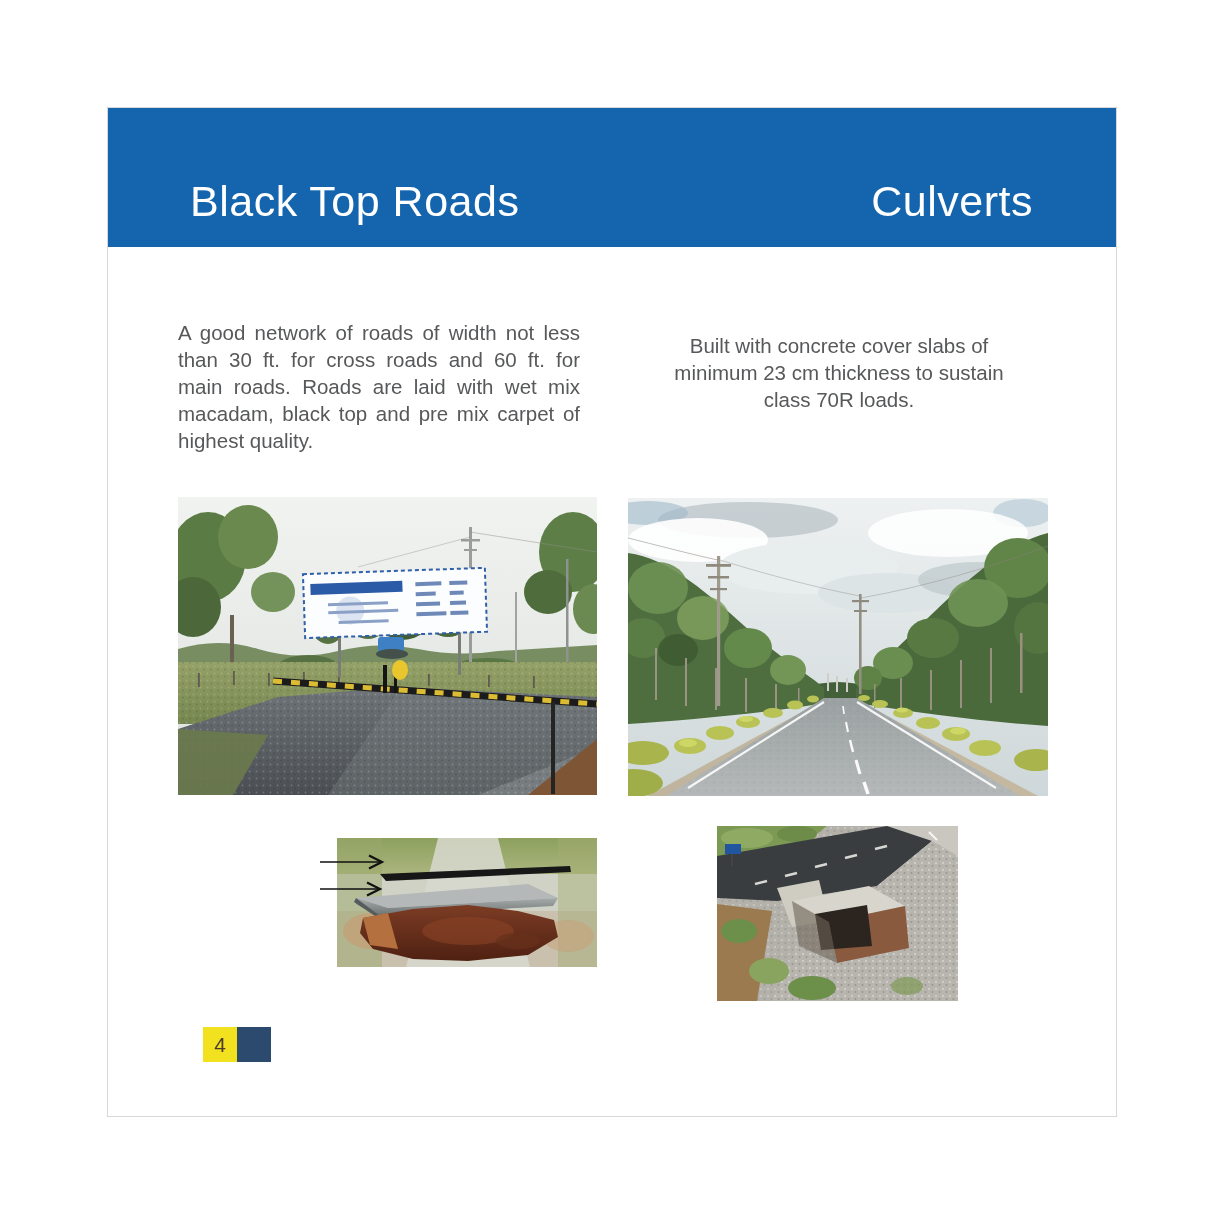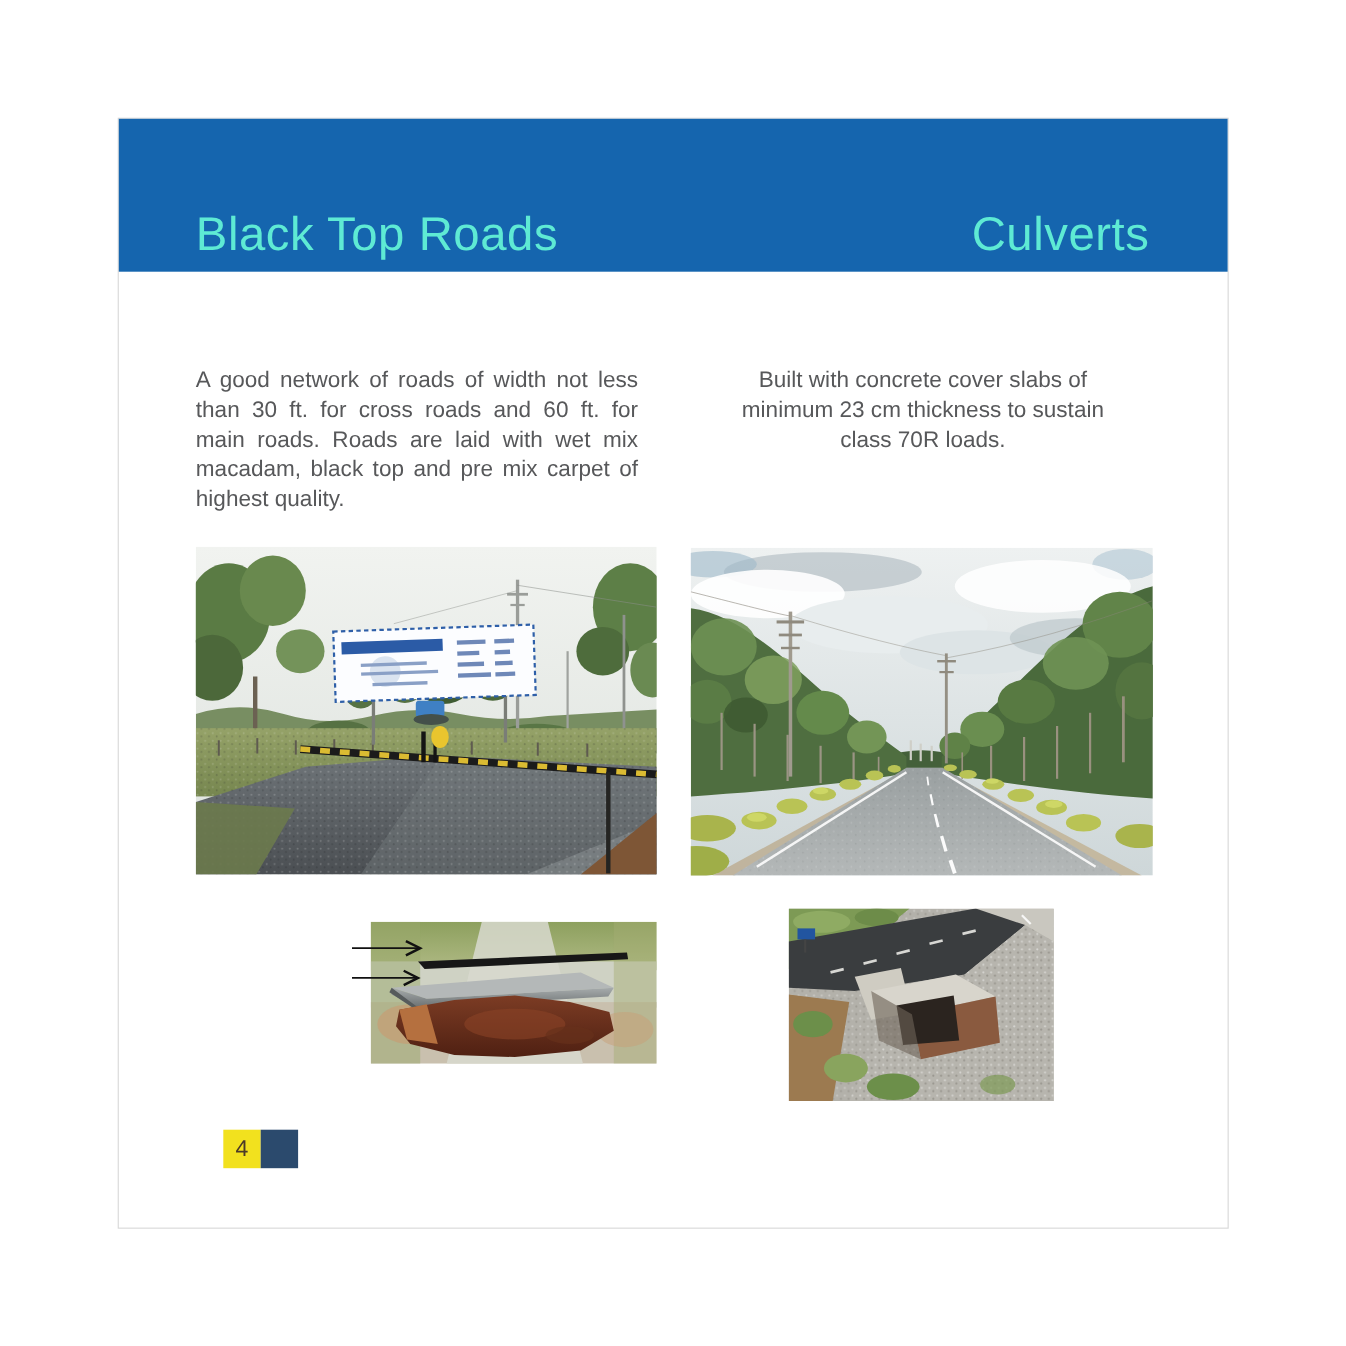--- a/index.html
+++ b/index.html
@@ -1,26 +1,26 @@
 <!DOCTYPE html>
 <html><head>
 <meta charset="utf-8">
 <style>
   html,body{margin:0;padding:0;background:#ffffff;}
   .canvas{position:relative;width:1224px;height:1224px;background:#ffffff;overflow:hidden;
           font-family:"Liberation Sans",sans-serif;}
   .page{position:absolute;left:107px;top:107px;width:1008px;height:1008px;
         background:#ffffff;border:1px solid #d7d7d7;}
   .header-band{position:absolute;left:0;top:0;width:1008px;height:139px;background:#1565ae;}
-  .title{position:absolute;bottom:12px;margin:0;color:#5eead4;font-weight:300;
+  .title{position:absolute;bottom:12px;margin:12px;color:#ffffff;font-weight:300;
          font-size:43px;letter-spacing:0.5px;line-height:1;}
   .title-left{left:70px;}
   .title-right{right:71px;}
   .para{position:absolute;margin:0;color:#57585a;font-size:20.5px;line-height:27px;}
-  .para-left{left:70px;top:224px;width:402px;text-align:justify;}
+  .para-left{left:70px;top:211px;width:402px;text-align:justify;}
   .para-right{left:545px;top:224px;width:372px;text-align:center;}
   .photo{position:absolute;margin:0;padding:0;line-height:0;}
   .photo svg{display:block;}
   .photo-road-entrance{left:70px;top:389px;width:419px;height:298px;}
   .photo-main-road{left:520px;top:390px;width:420px;height:298px;}
   .photo-road-layers{left:210px;top:728px;width:280px;height:132px;}
   .photo-culvert{left:609px;top:718px;width:241px;height:175px;}
   .pagenum-group{position:absolute;left:95px;top:919px;display:flex;}
   .pagenum-yellow{width:34px;height:35px;background:#f2e11e;color:#4b3a28;
                   display:flex;align-items:center;justify-content:center;

